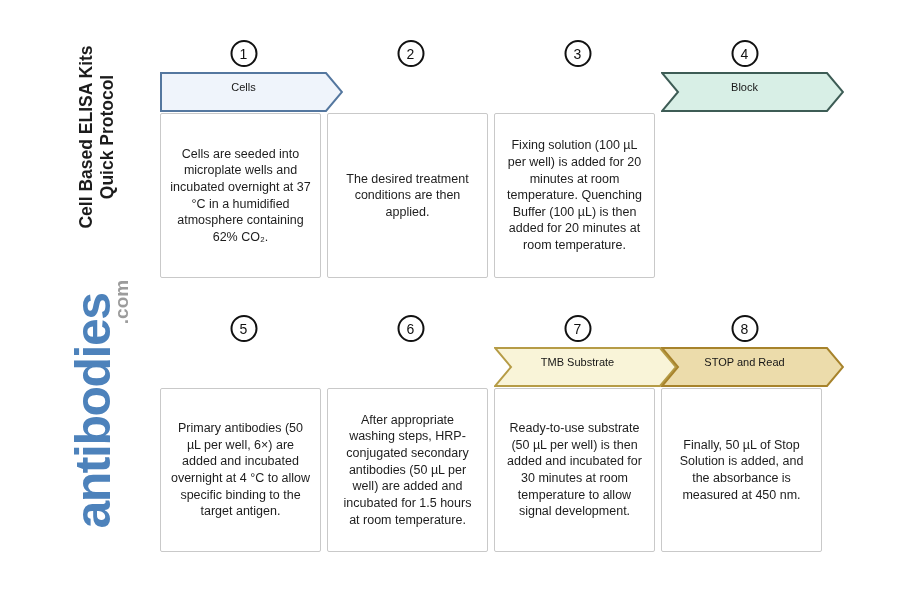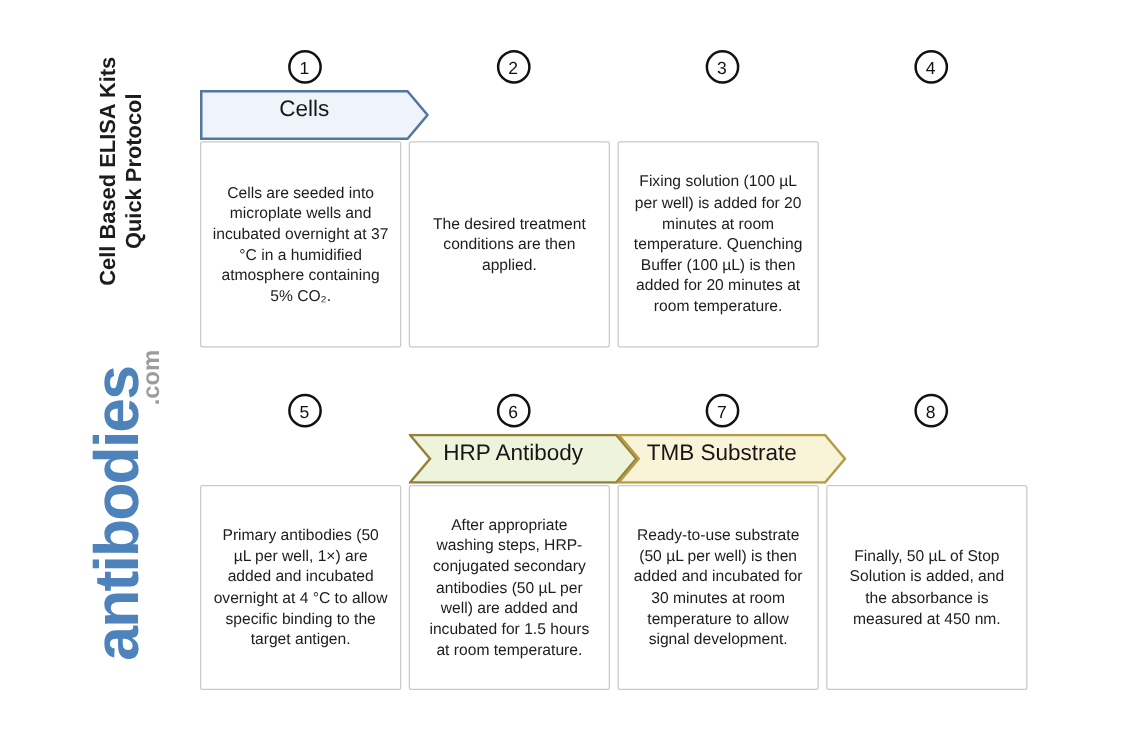--- a/index.html
+++ b/index.html
@@ -32,21 +32,21 @@
     position:absolute; top:0; left:50%; transform:translateX(-50%);
     width:23px; height:23px; border:2px solid #111; border-radius:50%;
     background:#fff; display:flex; align-items:center; justify-content:center;
     font-size:14px; color:#111;
   }
   .arrow { position:absolute; top:32px; left:0; width:183px; height:40px; }
   .arrow svg { position:absolute; left:0; top:0; }
   .arrow-label {
     position:absolute; left:0; top:0; width:167px; height:30px;
     display:flex; align-items:center; justify-content:center;
-    font-size:18px; color:#161616;
+    font-size:11px; color:#161616;
   }
   .descbox {
     position:absolute; top:73px; left:0; width:161px;
     border:1.5px solid #c9c9c9; border-radius:2px; background:#fff;
     display:flex; align-items:center; justify-content:center;
     text-align:center; padding:0 9px; box-sizing:border-box;
   }
   .row1 .descbox { height:165px; }
   .row2 .descbox { height:164px; }
   .desc { font-size:12.5px; line-height:1.33; color:#1d1d1d; margin:0; }
@@ -69,21 +69,21 @@
     </div>
     <div class="arrow">
       <svg width="183" height="40" viewBox="0 0 183 40">
         <g stroke-width="2" fill="#eff4fb" stroke="#54779f">
           <polygon points="1,1 166,1 182,20 166,39 1,39"></polygon>
         </g>
       </svg>
       <span class="arrow-label">Cells</span>
     </div>
     <div class="descbox">
-      <p class="desc">Cells are seeded into microplate wells and incubated overnight at 37 °C in a humidified atmosphere containing 5% CO₂.</p>
+      <p class="desc">Cells are seeded into microplate wells and incubated overnight at 37 °C in a humidified atmosphere containing 62% CO₂.</p>
     </div>
   </div>
 
   <div class="col" style="left:167px">
     <div class="badge">
       <span>2</span>
     </div>
     <div class="descbox">
       <p class="desc">The desired treatment conditions are then applied.</p>
     </div>
@@ -95,46 +95,46 @@
     </div>
     <div class="descbox">
       <p class="desc">Fixing solution (100 µL per well) is added for 20 minutes at room temperature. Quenching Buffer (100 µL) is then added for 20 minutes at room temperature.</p>
     </div>
   </div>
 
   <div class="col" style="left:501px">
     <div class="badge">
       <span>4</span>
     </div>
+    <div class="arrow">
+      <svg width="183" height="40" viewBox="0 0 183 40">
+        <g stroke-width="2" fill="#d8efe6" stroke="#3d5c55">
+          <polygon points="1,1 166,1 182,20 166,39 1,39 17,20"></polygon>
+        </g>
+      </svg>
+      <span class="arrow-label">Block</span>
+    </div>
   </div>
 
 </div>
 
 <div class="row row2">
 
   <div class="col" style="left:0">
     <div class="badge">
       <span>5</span>
     </div>
     <div class="descbox">
-      <p class="desc">Primary antibodies (50 µL per well, 1×) are added and incubated overnight at 4 °C to allow specific binding to the target antigen.</p>
+      <p class="desc">Primary antibodies (50 µL per well, 6×) are added and incubated overnight at 4 °C to allow specific binding to the target antigen.</p>
     </div>
   </div>
 
   <div class="col" style="left:167px">
     <div class="badge">
       <span>6</span>
-    </div>
-    <div class="arrow">
-      <svg width="183" height="40" viewBox="0 0 183 40">
-        <g stroke-width="2" fill="#eef3dc" stroke="#93823a">
-          <polygon points="1,1 166,1 182,20 166,39 1,39 17,20"></polygon>
-        </g>
-      </svg>
-      <span class="arrow-label">HRP Antibody</span>
     </div>
     <div class="descbox">
       <p class="desc">After appropriate washing steps, HRP-conjugated secondary antibodies (50 µL per well) are added and incubated for 1.5 hours at room temperature.</p>
     </div>
   </div>
 
   <div class="col" style="left:334px">
     <div class="badge">
       <span>7</span>
     </div>
@@ -148,18 +148,26 @@
     </div>
     <div class="descbox">
       <p class="desc">Ready-to-use substrate (50 µL per well) is then added and incubated for 30 minutes at room temperature to allow signal development.</p>
     </div>
   </div>
 
   <div class="col" style="left:501px">
     <div class="badge">
       <span>8</span>
     </div>
+    <div class="arrow">
+      <svg width="183" height="40" viewBox="0 0 183 40">
+        <g stroke-width="2" fill="#ecdcab" stroke="#a7832b">
+          <polygon points="1,1 166,1 182,20 166,39 1,39 17,20"></polygon>
+        </g>
+      </svg>
+      <span class="arrow-label">STOP and Read</span>
+    </div>
     <div class="descbox">
       <p class="desc">Finally, 50 µL of Stop Solution is added, and the absorbance is measured at 450 nm.</p>
     </div>
   </div>
 
 </div>
 
 </body></html>

